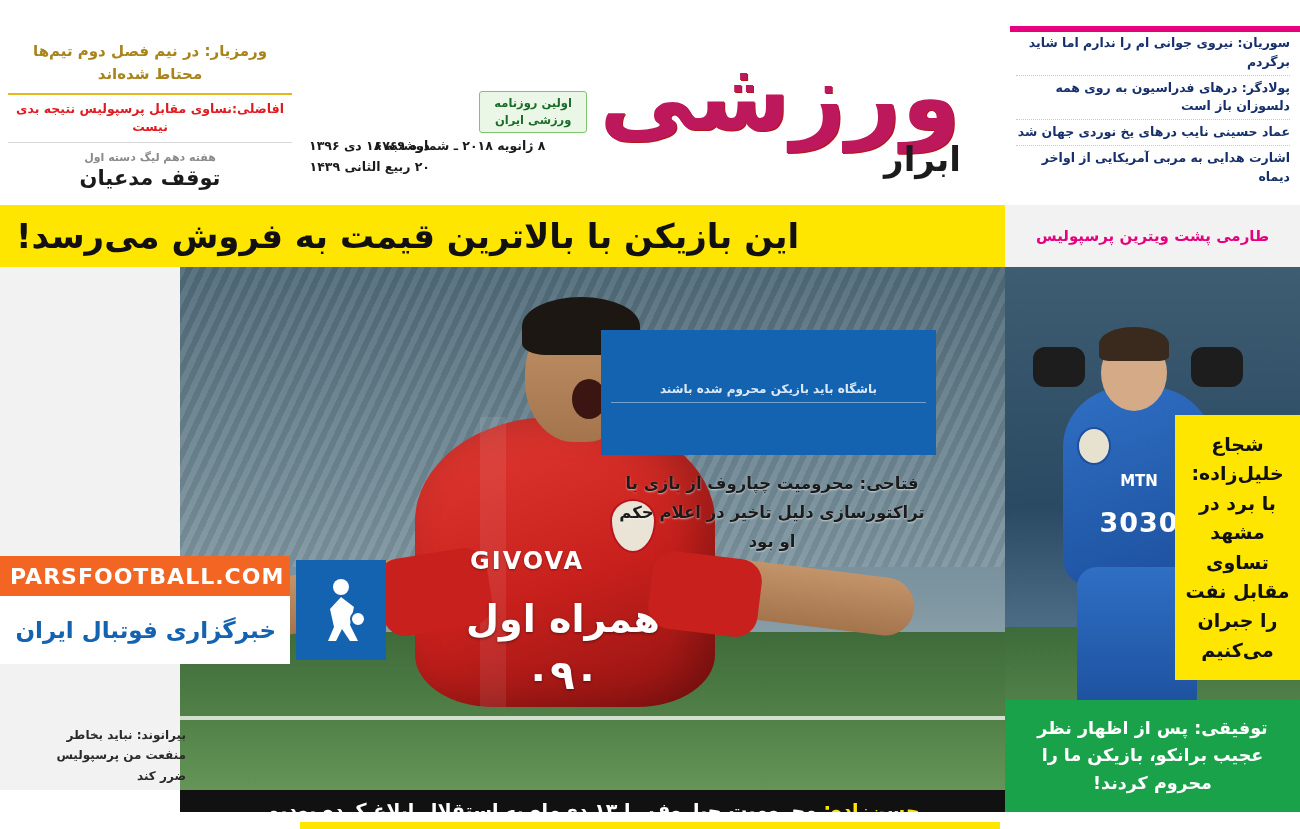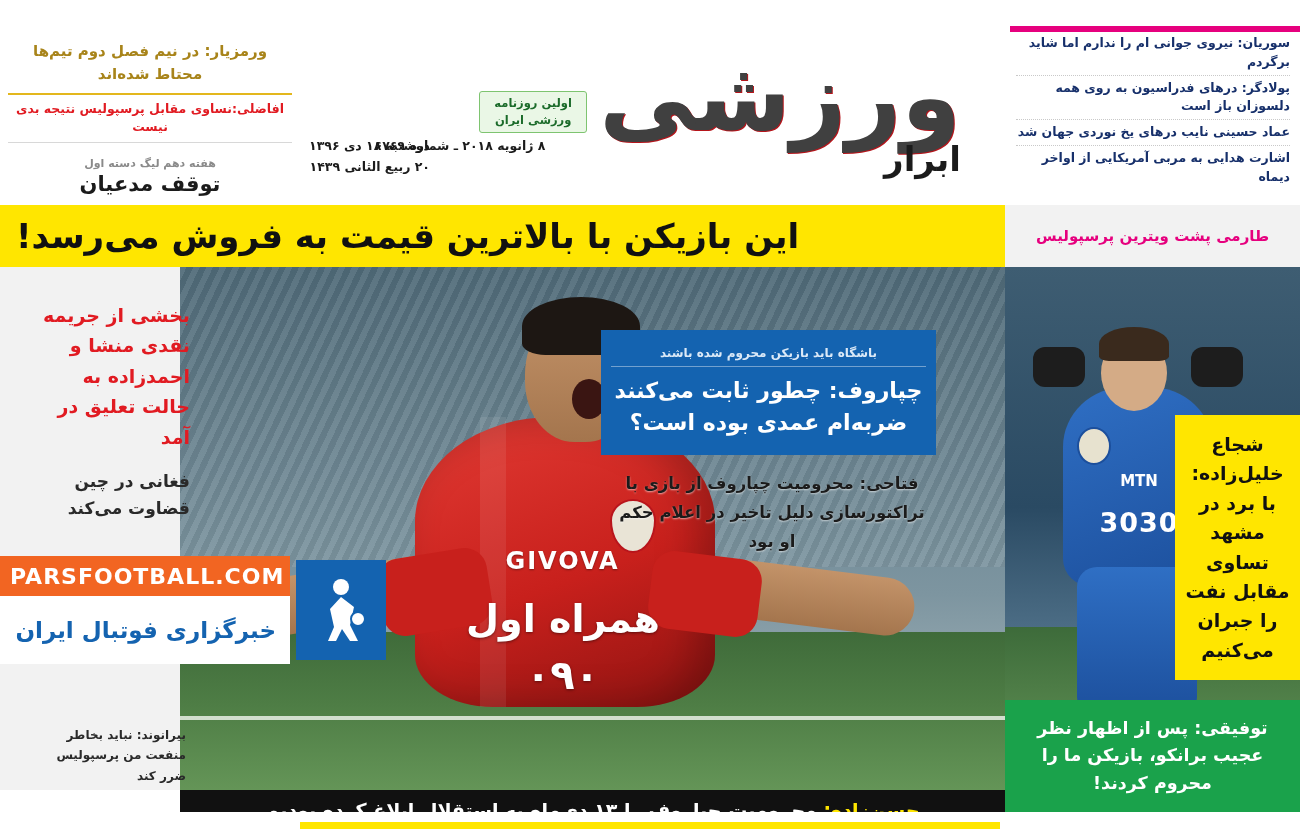--- a/index.html
+++ b/index.html
@@ -40,21 +40,21 @@
     padding-bottom: 3px;
   }
   .mh-left .tl-item:last-child { border-bottom: none; }
   .mh-left-bar {
     position: absolute; right: 0; top: 26px;
     width: 290px; height: 6px;
     background: #e6007e;
   }
   .logo-word {
     font-family: "DejaVu Sans", sans-serif;
-    color: #404040;
+    color: #be185d;
     font-size: 96px;
     font-weight: bold;
     line-height: 1.0;
     letter-spacing: -2px;
     margin-top: 8px;
     text-shadow: 1px 1px 0 #b5151b;
   }
   .logo-sub {
     color: #1b1b1b;
     font-size: 34px;
@@ -109,21 +109,21 @@
   }
   .mh-right .r1 {
     color: #a8841a; font-size: 15px; font-weight: bold; line-height: 1.55; text-align: center;
     border-bottom: 2px solid #e3b71d; padding-bottom: 6px;
   }
   .mh-right .r2 {
     color: #e11b22; font-size: 12.5px; font-weight: bold; line-height: 1.5; text-align: center;
     margin-top: 5px; border-bottom: 1px solid #d8d8d8; padding-bottom: 5px;
   }
   .mh-right .r3 {
-    color: #8a8a8a; font-size: 11px; font-weight: bold; text-align: center; margin-top: 14px;
+    color: #8a8a8a; font-size: 11px; font-weight: bold; text-align: center; margin-top: 8px;
   }
   .mh-right .r4 {
     color: #1b1b1b; font-size: 21px; font-weight: bold; text-align: center; margin-top: 2px;
   }
 
   
   .banner-yellow {
     position: absolute; left: 0; top: 205px;
     width: 1005px; height: 62px;
     background: #ffe600;
@@ -201,21 +201,21 @@
   }
   .pl-sleeve-l {
     position: absolute; left: 200px; top: 286px; width: 110px; height: 78px;
     background: #c8201c; border-radius: 22px; transform: rotate(-9deg);
   }
   .pl-sleeve-r {
     position: absolute; left: 470px; top: 288px; width: 110px; height: 78px;
     background: #c8201c; border-radius: 22px; transform: rotate(7deg);
   }
   .pl-sponsor1 {
-    position: absolute; left: 290px; top: 280px; width: 185px; text-align: center;
+    position: absolute; left: 290px; top: 280px; width: 185px; text-align: left;
     color: #fff; font-size: 24px; font-weight: bold; letter-spacing: 2px;
     text-shadow: 0 1px 2px rgba(0,0,0,.4);
   }
   .pl-sponsor2 {
     position: absolute; left: 268px; top: 330px; width: 230px; text-align: center;
     color: #fff; font-size: 38px; font-weight: bold;
     text-shadow: 0 1px 3px rgba(0,0,0,.45);
   }
   .pl-sponsor3 {
     position: absolute; left: 290px; top: 385px; width: 185px; text-align: center;
@@ -407,28 +407,23 @@
     <div class="pl-hair"></div>
     <div class="pl-mouth"></div>
     <div class="pl-badge"></div>
     <div class="pl-sponsor1">GIVOVA</div>
     <div class="pl-sponsor2">همراه اول</div>
     <div class="pl-sponsor3">۰۹۰</div>
   </div>
 
   <div class="blue-box">
     <div class="kicker">باشگاه باید بازیکن محروم شده باشند</div>
-    <div class="head">چپاروف: چطور ثابت می‌کنند ضربه‌ام عمدی بوده است؟</div>
   </div>
   <div class="under-blue">فتاحی: محرومیت چپاروف از بازی با تراکتورسازی دلیل تاخیر در اعلام حکم او بود</div>
 
-  <div class="left-col">
-    <div class="red">بخشی از جریمه نقدی منشا و احمدزاده به حالت تعلیق در آمد</div>
-    <div class="dark">فغانی در چین قضاوت می‌کند</div>
-  </div>
   <div class="left-bottom">بیرانوند: نباید بخاطر منفعت من پرسپولیس ضرر کند</div>
 
   <div class="wm">
     <div class="t">PARSFOOTBALL.COM</div>
   </div>
   <div class="wm2">
     <div class="t">خبرگزاری فوتبال ایران</div>
   </div>
   <div class="wm-logo">
     <svg viewBox="0 0 58 70" aria-hidden="true">

